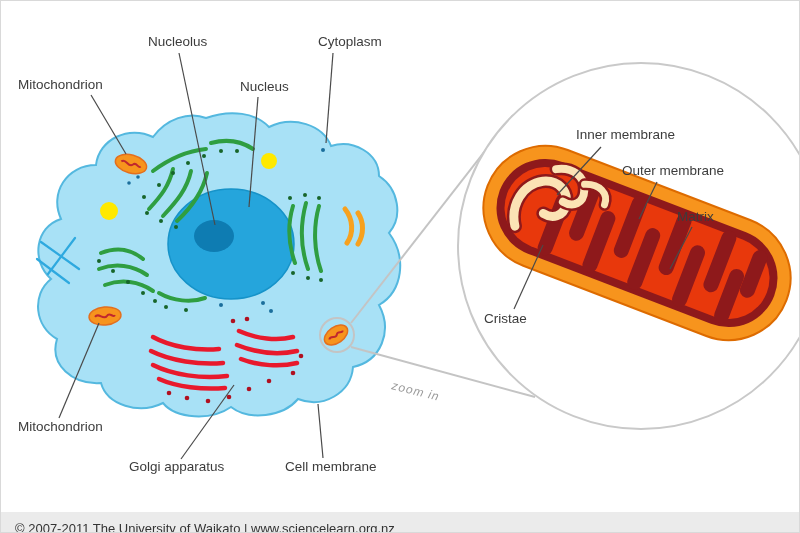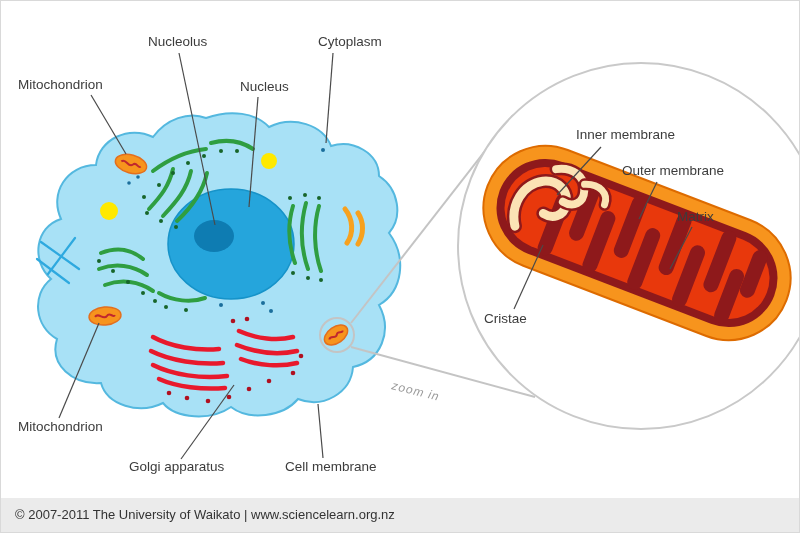--- a/index.html
+++ b/index.html
@@ -1,20 +1,20 @@
 <!DOCTYPE html>
 <html><head>
 <meta charset="utf-8">
 <style>
   html,body{margin:0;padding:0;background:#fff;}
   body{font-family:"Liberation Sans", sans-serif;}
   #stage{position:relative;width:798px;height:531px;border:1px solid #d9d9d9;background:#fff;overflow:hidden;}
   #diagram{display:block;}
   #footer{
-    position:absolute;left:0;bottom:0;width:100%;height:34px;
+    position:absolute;left:0;bottom:0;width:100%;height:20px;
     background:#ebebeb;color:#333;font-size:13px;line-height:34px;
     padding-left:14px;box-sizing:border-box;
   }
   text.lbl{fill:#3c3c3c;font-size:13.5px;font-family:"Liberation Sans",sans-serif;}
   text.zoom{fill:#9b9b9b;font-size:12px;font-style:italic;letter-spacing:1px;font-family:"Liberation Sans",sans-serif;}
   .leader{stroke:#4a4a4a;stroke-width:1.2;fill:none;}
   .lens{stroke:#c4c4c4;stroke-width:2;fill:none;}
 </style>
 </head>
 <body>

